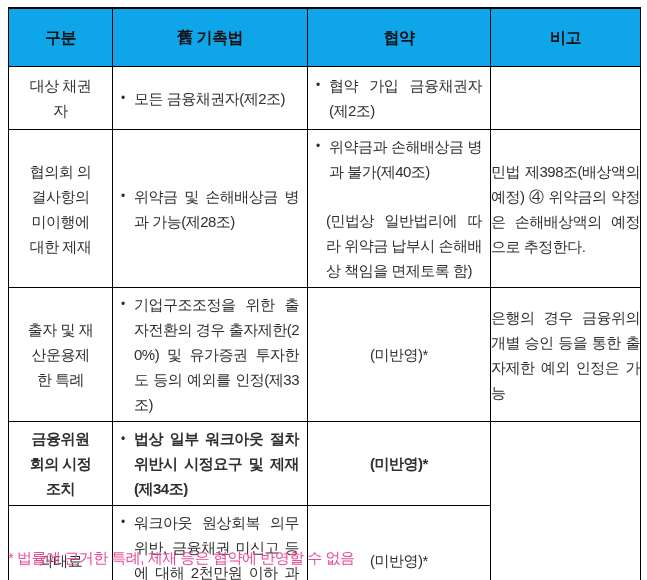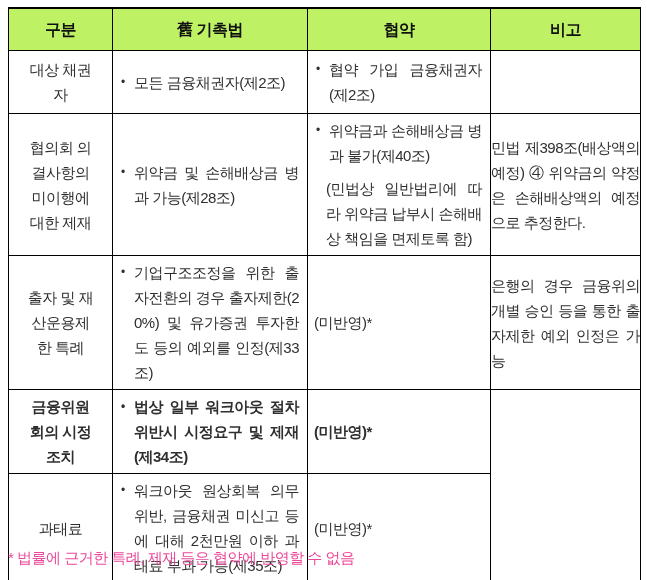--- a/index.html
+++ b/index.html
@@ -27,25 +27,25 @@
   td, th {
     border: 1px solid #000;
     vertical-align: middle;
     font-size: 15px;
     line-height: 25px;
     letter-spacing: -0.5px;
     padding: 3px 6px;
     overflow: hidden;
   }
   th {
-    background: #bef264;
+    background: #0ea5e9;
     font-weight: bold;
     font-size: 16px;
     text-align: center;
-    padding: 8px 2px;
+    padding: 16px 2px;
     color: #111;
   }
   tr.r-head { height: 33px; }
   tr.r1 { height: 63px; }
   tr.r2 { height: 139px; }
   tr.r3 { height: 119px; }
   tr.r4 { height: 75px; font-weight: bold; }
   tr.r5 { height: 101px; }
   td.cat-cell {
     text-align: center;
@@ -58,26 +58,26 @@
     width: 13px;
     font-size: 12px;
     text-align: left;
   }
   .bullet-text {
     flex: 1 1 auto;
     text-align: justify;
     word-break: break-all;
   }
   .note-para {
-    margin-top: 8px;
+    margin-top: 24px;
     padding-left: 10px;
     text-align: justify;
     word-break: break-all;
   }
-  td.center-cell { text-align: left; margin-top: 24px; }
+  td.center-cell { text-align: center; margin-top: 24px; }
   td.remarks-cell {
     padding: 4px 0;
     text-align: justify;
     word-break: break-all;
   }
   .footnote {
     position: absolute;
     left: 8px;
     top: 549px;
     font-size: 15px;

